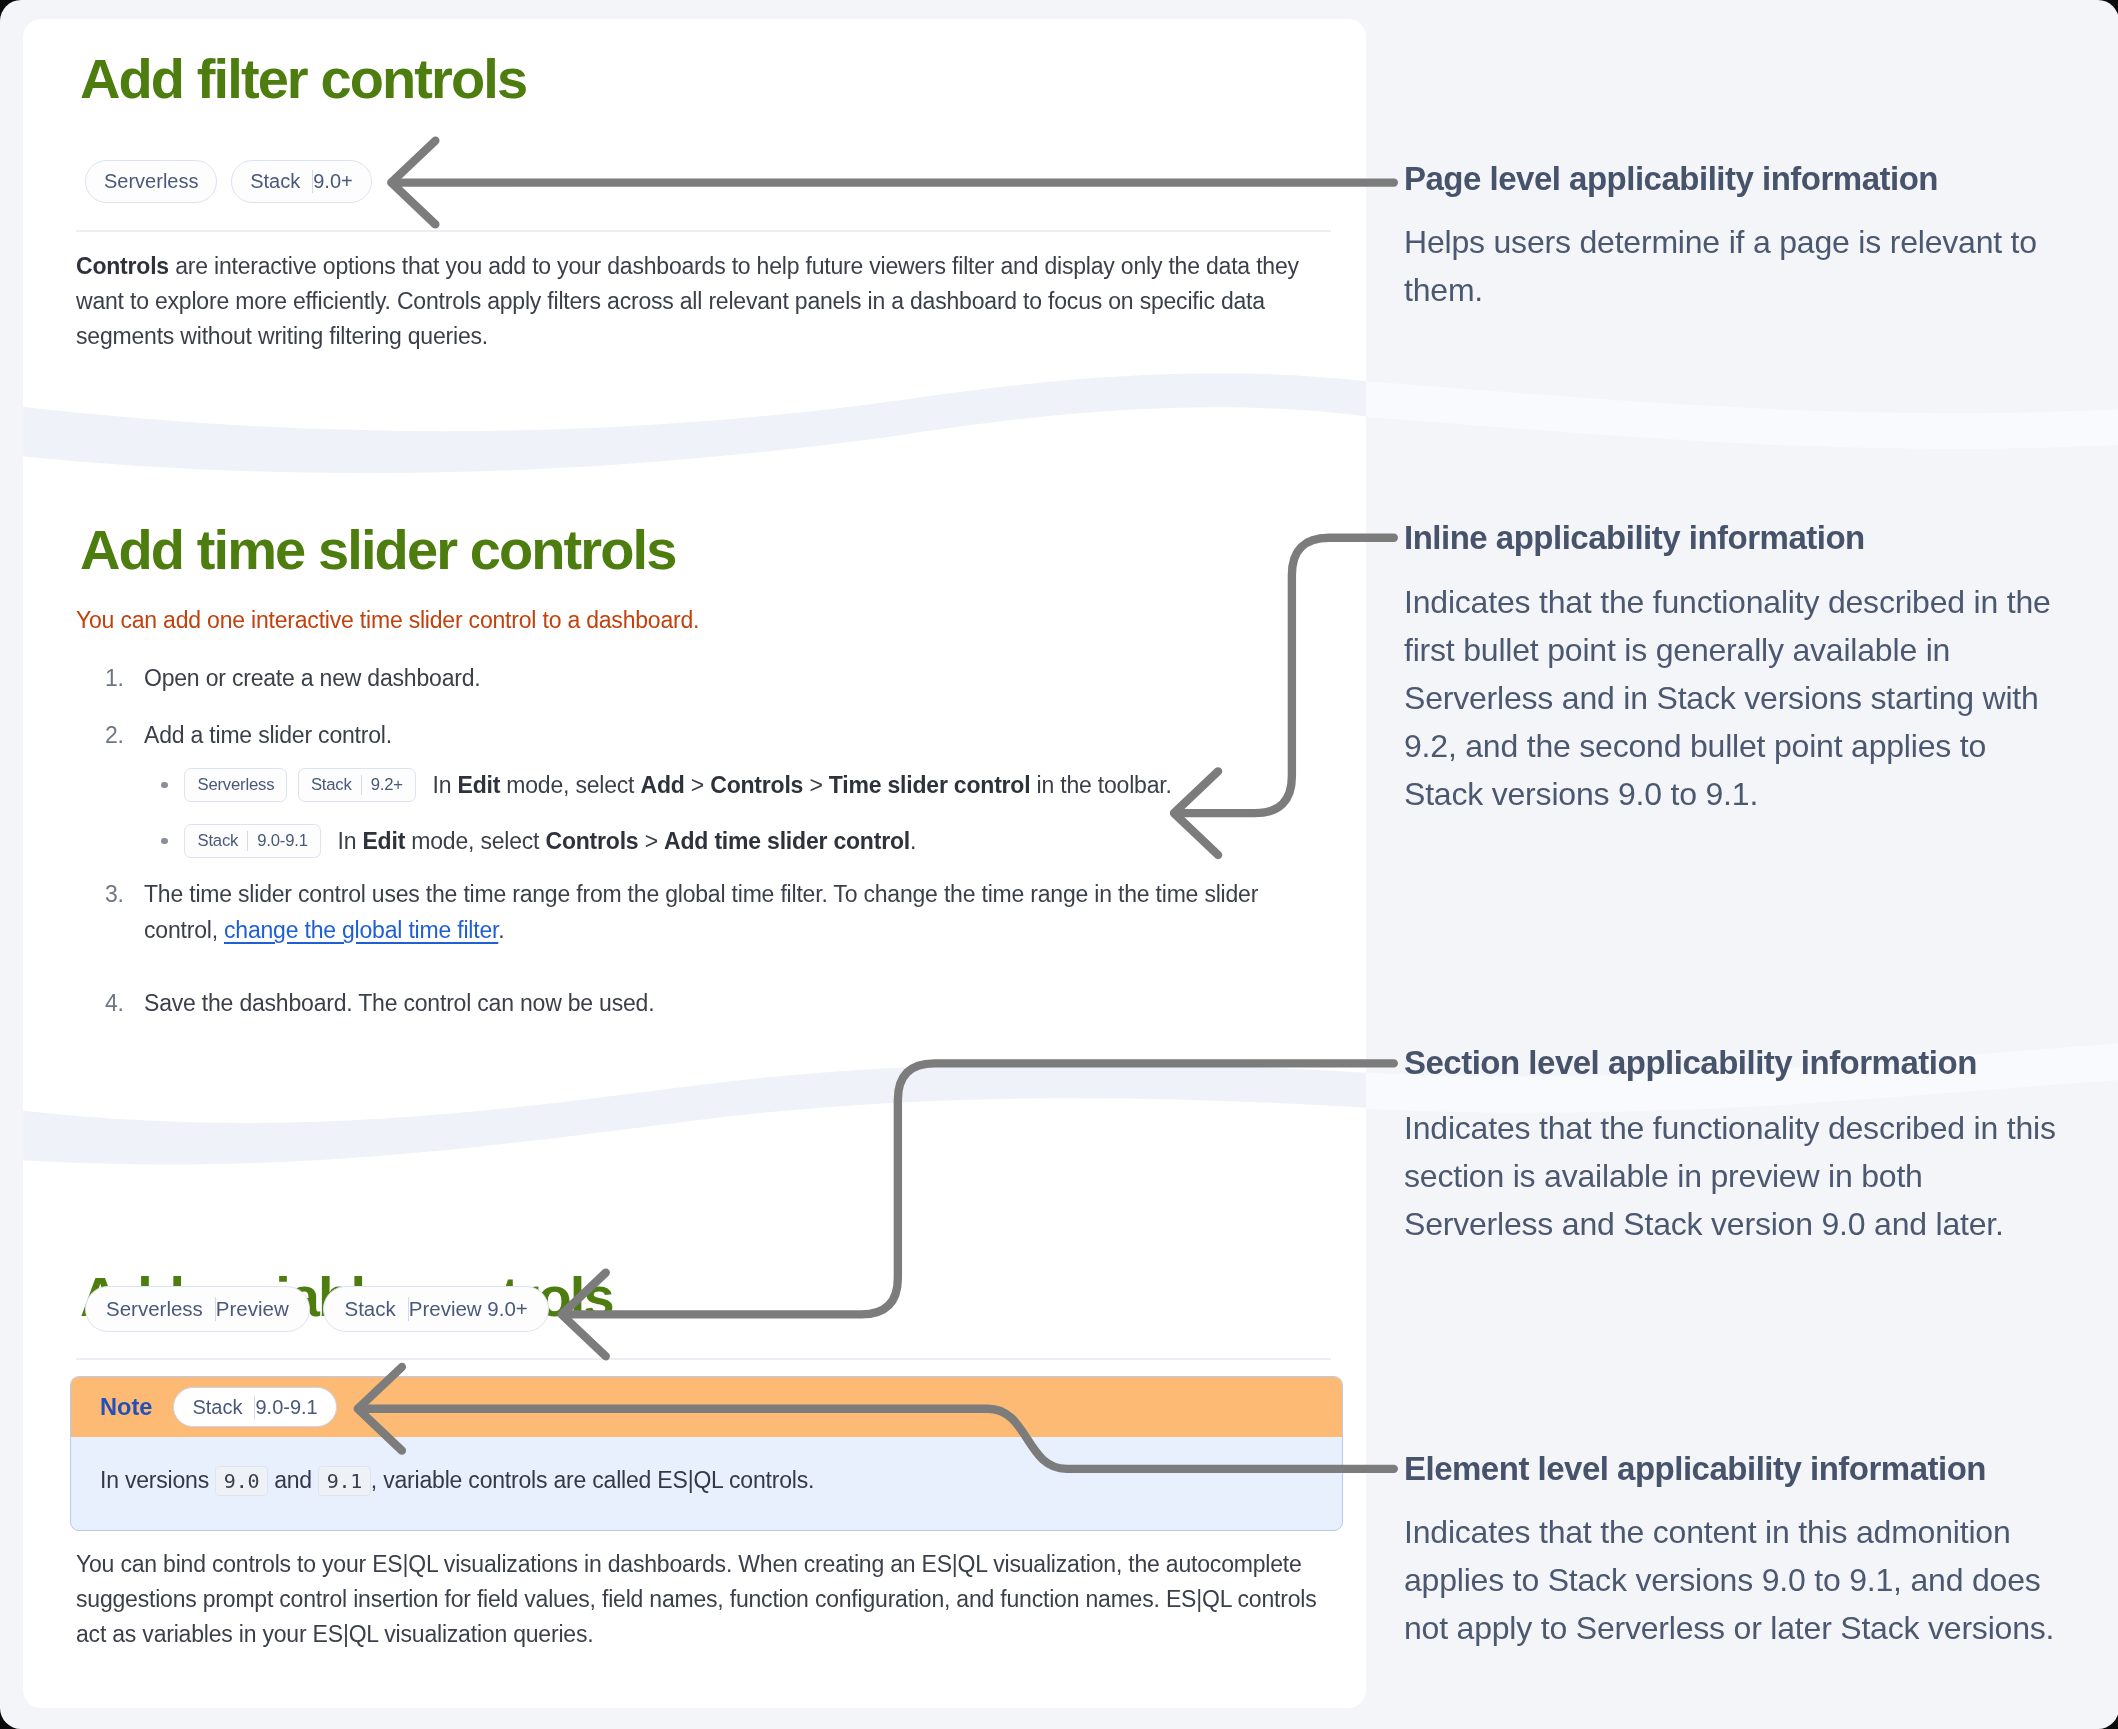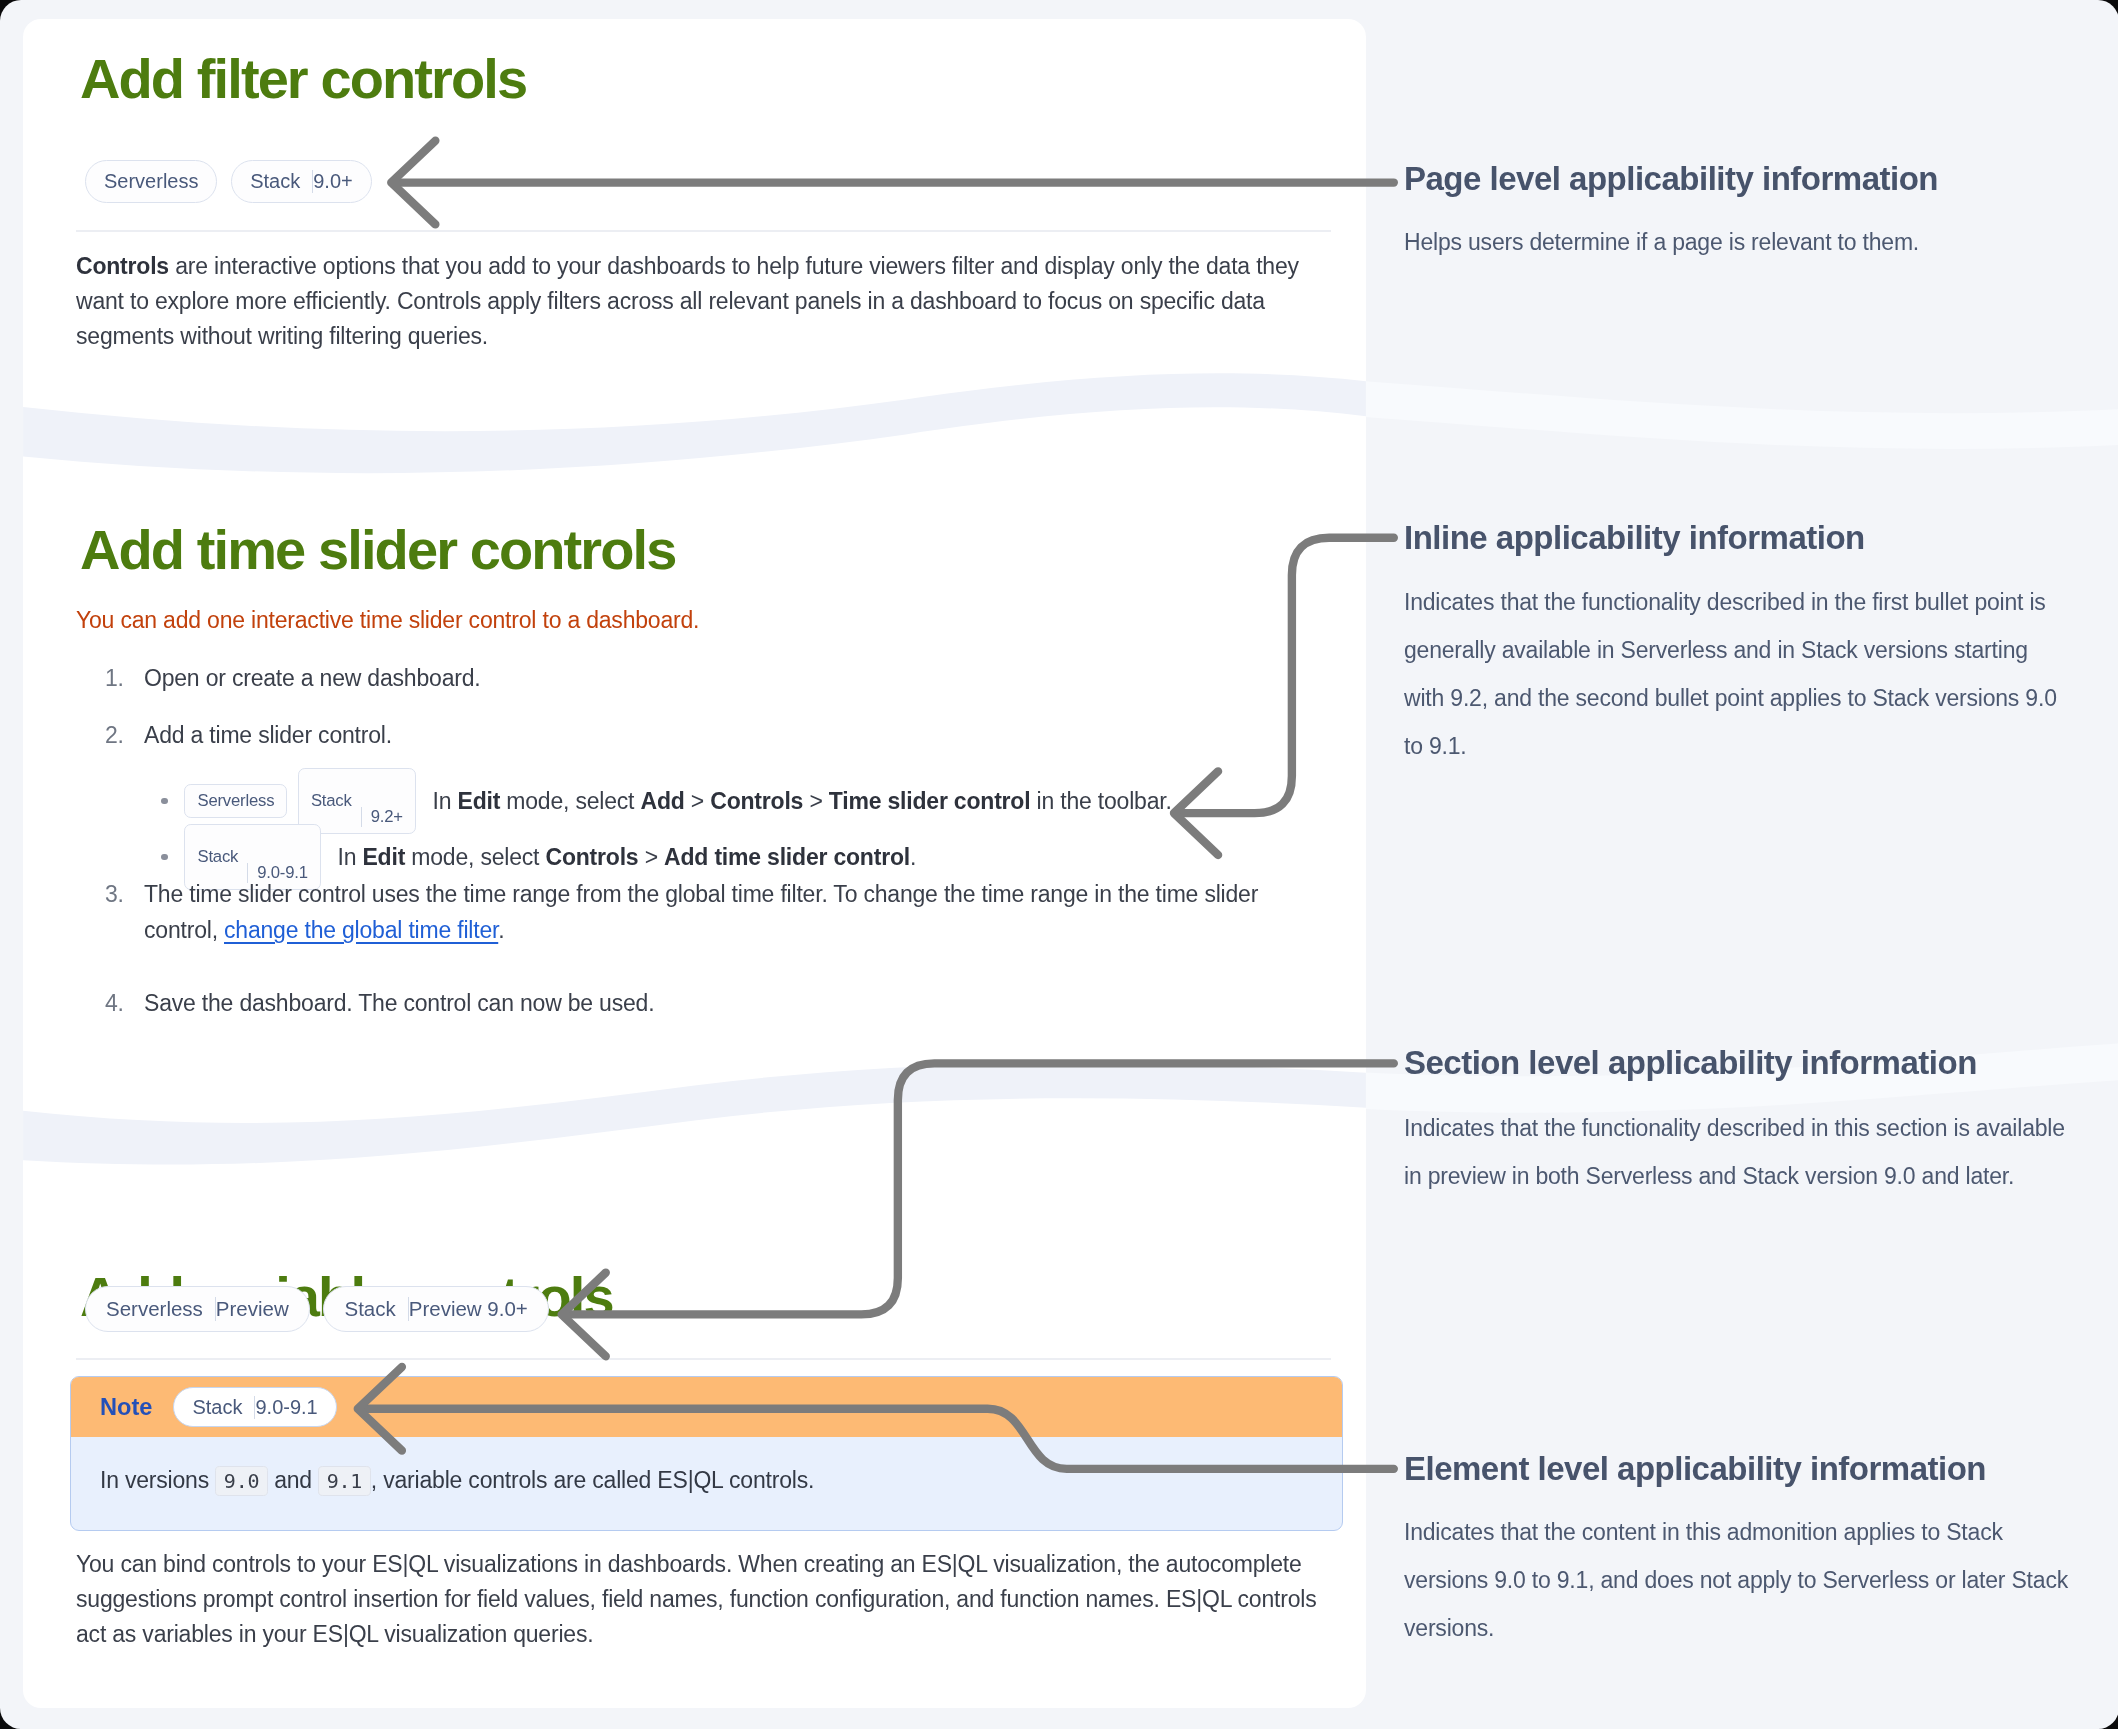--- a/index.html
+++ b/index.html
@@ -35,21 +35,21 @@
   .para strong, .step strong, .bullet strong{color:#2e323c;text-align:center;}
   .badge-row{position:absolute;left:62px;display:flex;gap:13.7px;align-items:center;}
   .pill{
     display:inline-flex;align-items:center;background:#fdfdfe;
     border:1.5px solid #dce2ee;border-radius:760px;
     padding:9px 18px;font-size:20px;color:#49597b;white-space:nowrap;
   }
   .pill.lg{padding:10px 20px;font-size:20.5px;}
   .pill.small{border-radius:6.8px;padding:6px 12px;font-size:16.7px;border-width:1.5px;}
   .pill .part + .part{border-left:1.5px solid #d4dbe8;margin-left:12px;padding-left:0;}
-  .pill.small .part + .part{margin-left:9px;padding-left:9px;margin-top:32px;}
+  .pill.small .part + .part{margin-left:9px;padding-left:9px;}
 
   .intro{
     position:absolute;left:53px;width:1255px;
     font-size:23px;line-height:35px;color:#c2410c;letter-spacing:-0.2px;
   }
   .step{
     position:absolute;left:82px;width:1217px;display:flex;gap:12px;
     font-size:23px;line-height:36px;color:#3a3f4a;letter-spacing:-0.2px;
   }
   .step .num{color:#6f7683;min-width:27px;}
@@ -81,21 +81,21 @@
   }
 
   
   .ann-title{
     position:absolute;left:1404px;width:692px;margin:0;
     font-size:33px;font-weight:bold;color:#47536b;letter-spacing:-0.5px;
     white-space:nowrap;
   }
   .ann-body{
     position:absolute;left:1404px;width:669px;
-    font-size:23px;line-height:48px;color:#4c5870;letter-spacing:-0.2px;
+    font-size:32px;line-height:48px;color:#4c5870;letter-spacing:-0.2px;
   }
 
   
   #arrows{position:absolute;left:0;top:0;z-index:6;pointer-events:none;}
   .arrow{stroke:var(--arrow);stroke-width:11;fill:none;stroke-linecap:round;stroke-linejoin:round;}
 </style>
 </head>
 <body>
 
 <div id="app">

